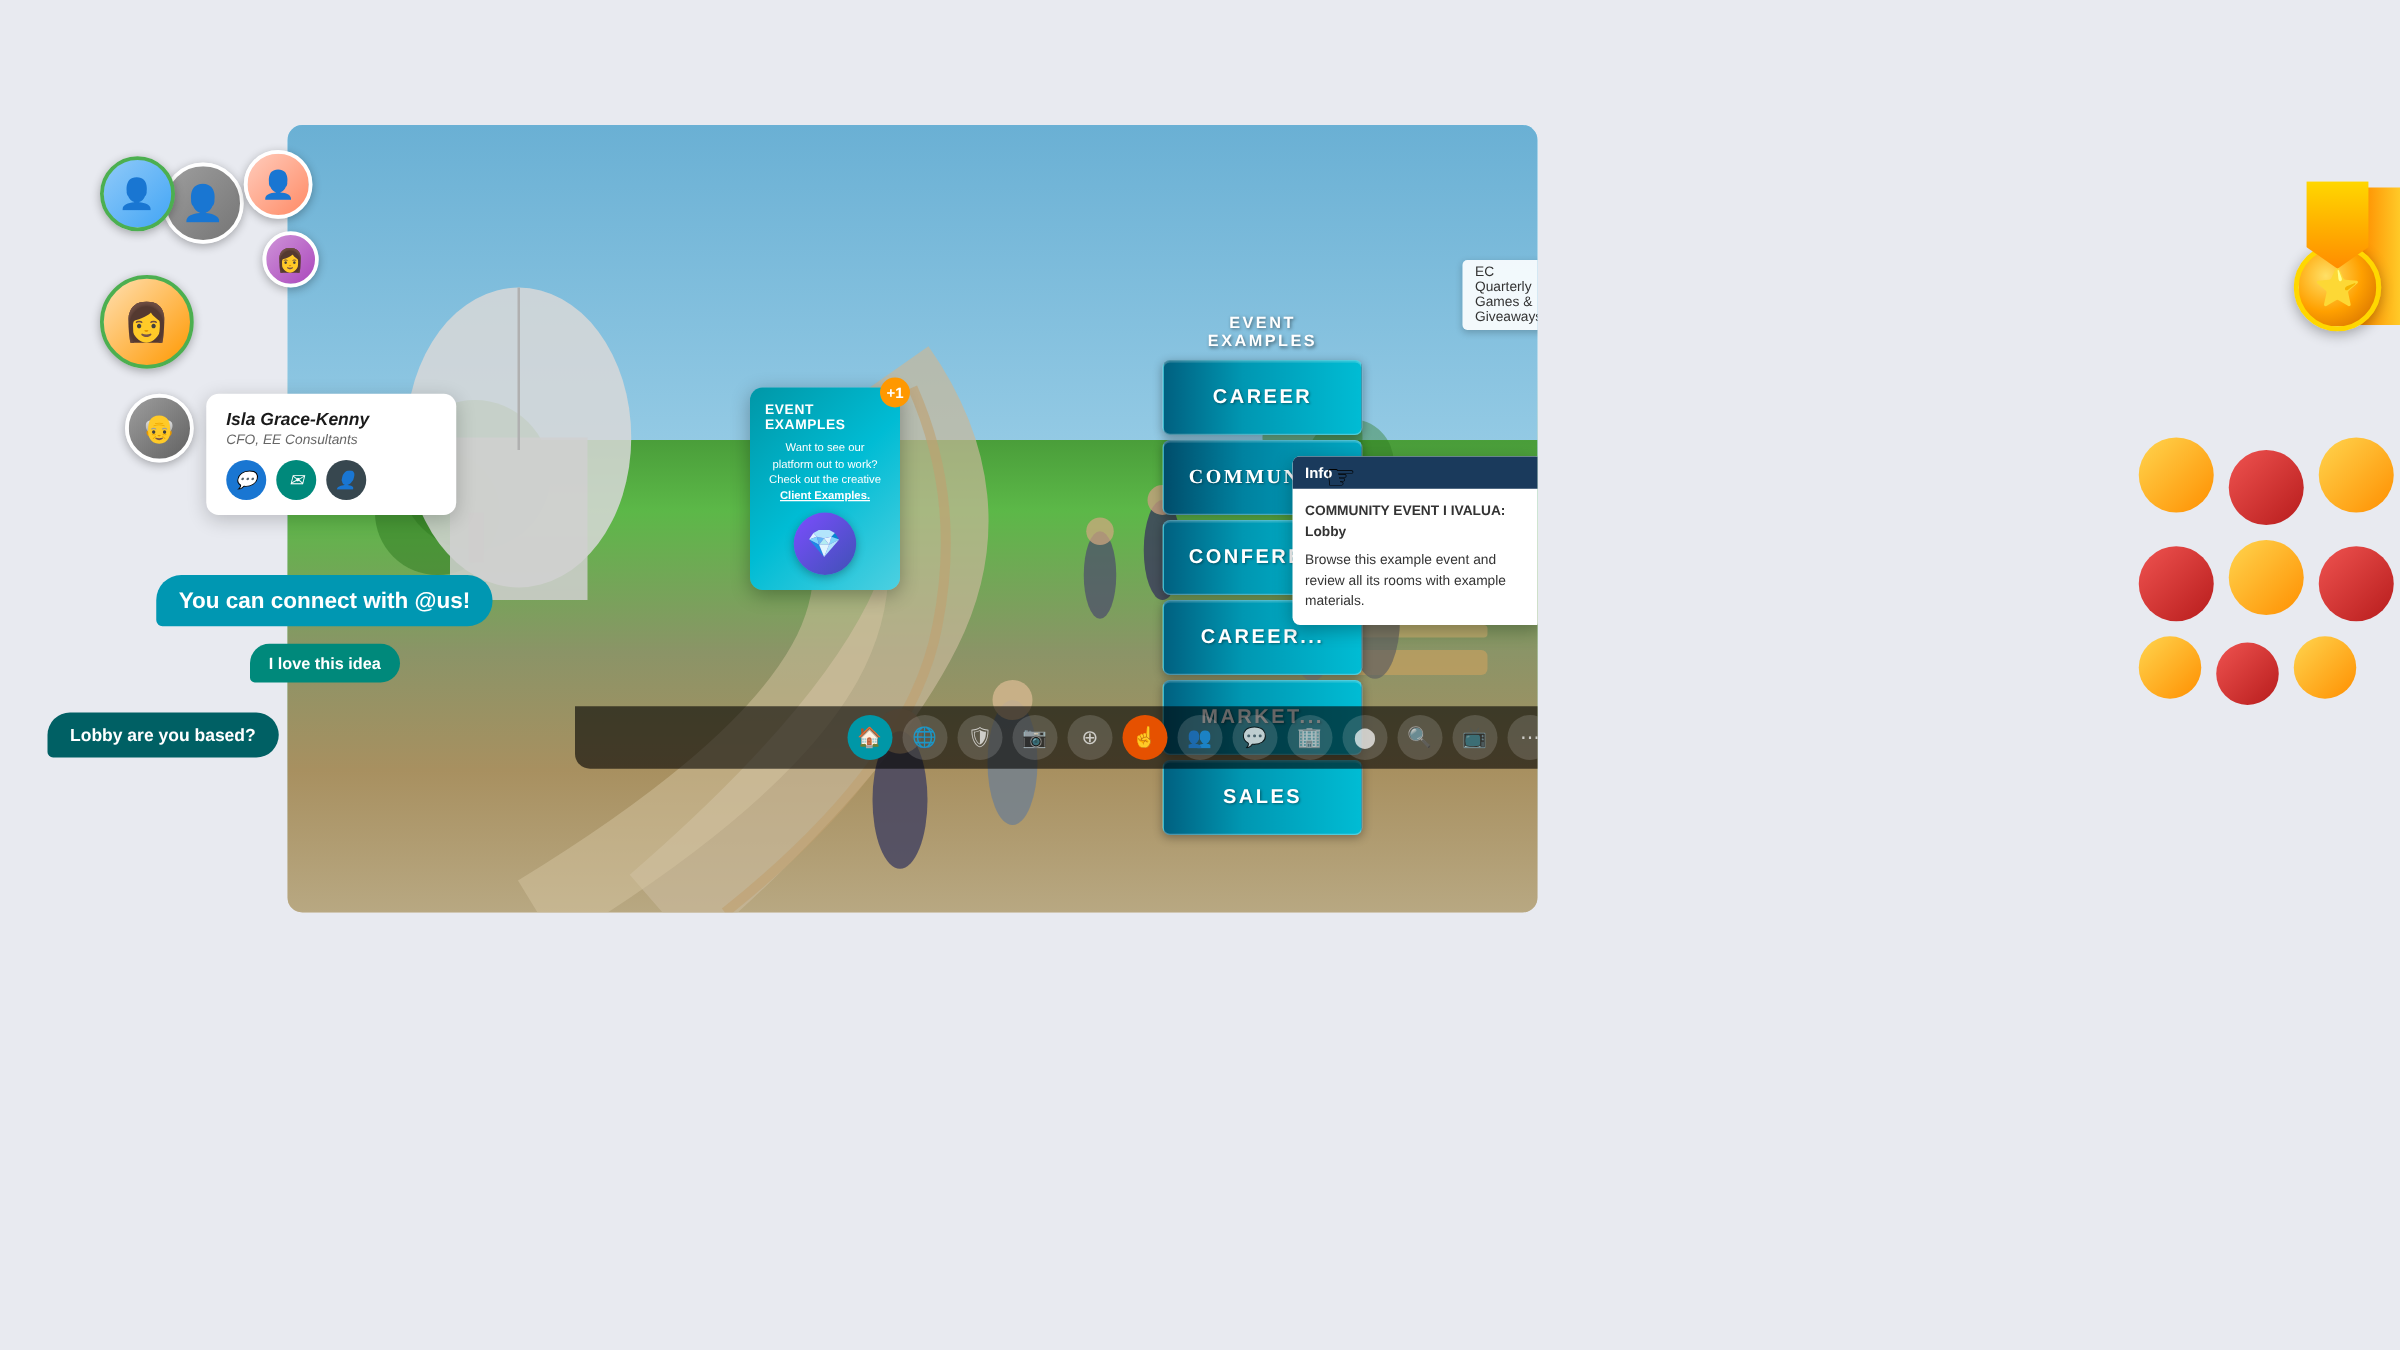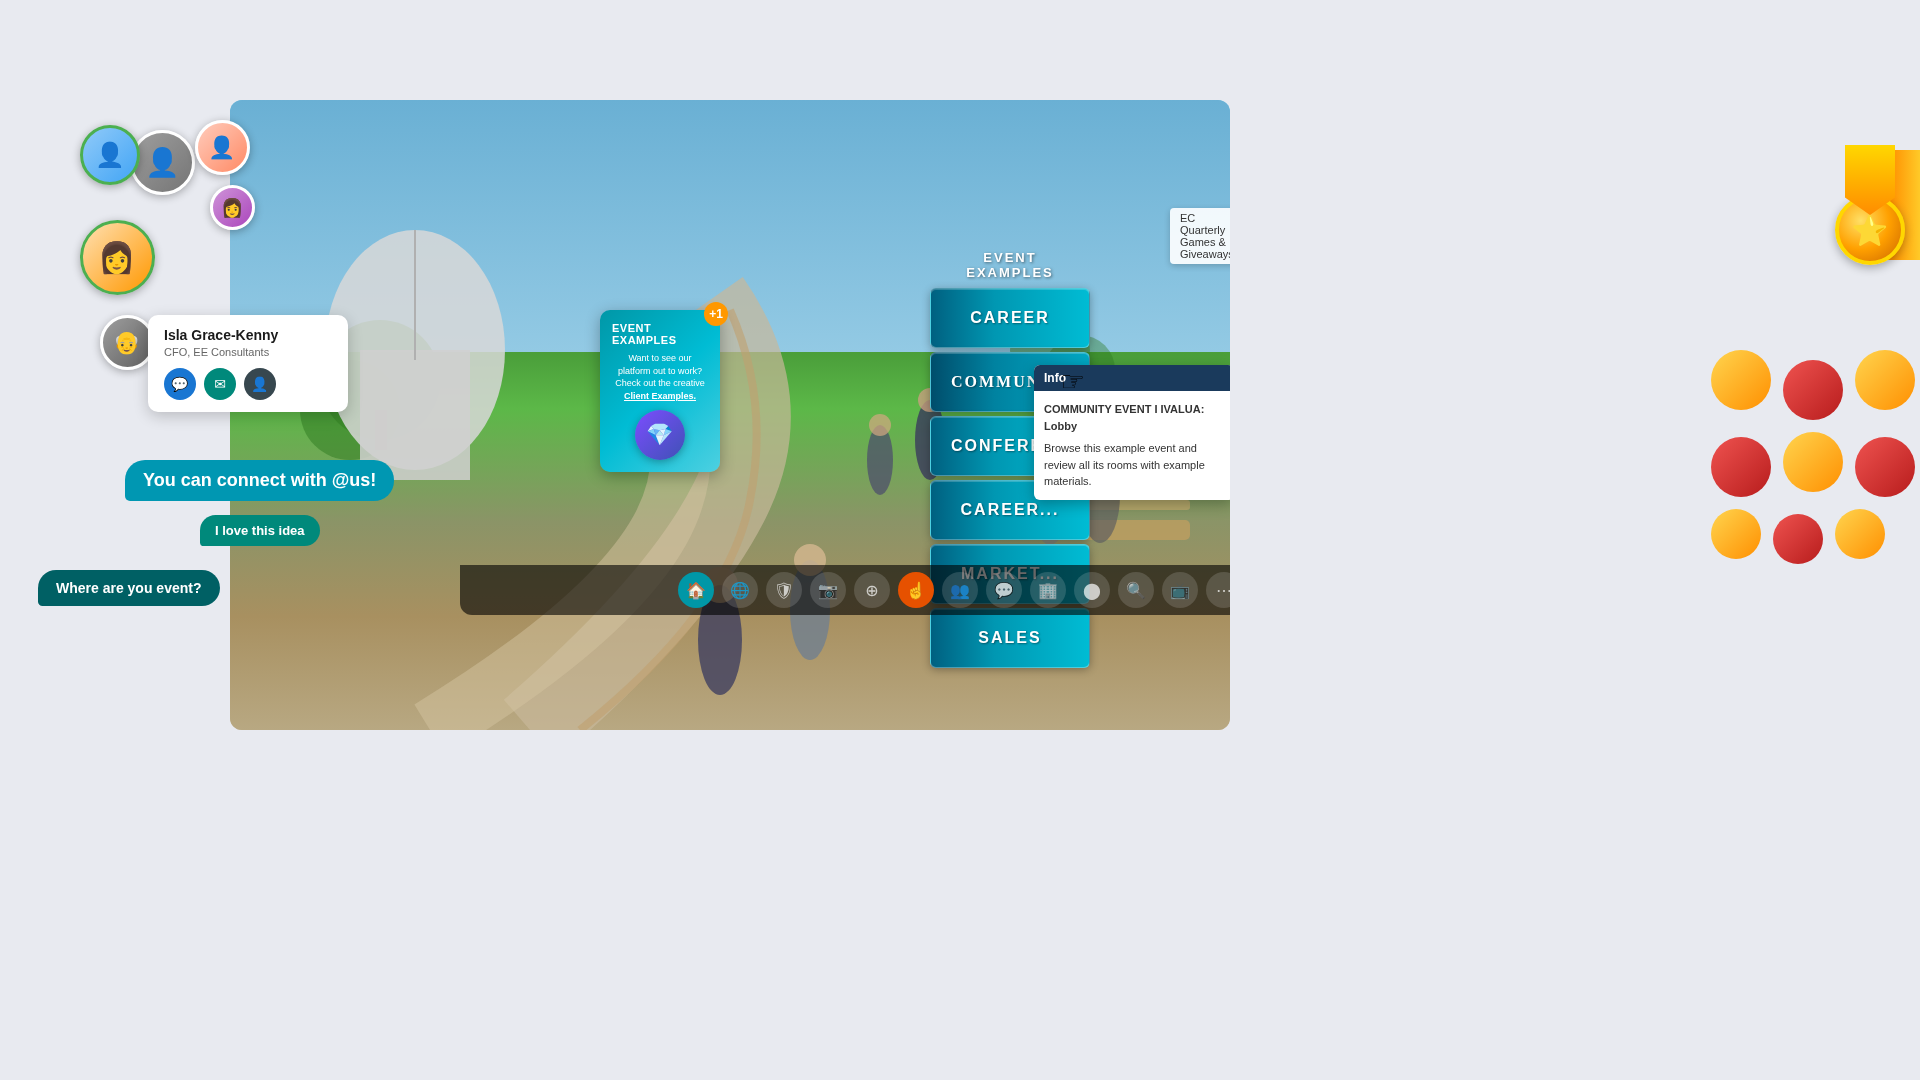--- a/index.html
+++ b/index.html
@@ -404,21 +404,21 @@
       <div class="nav-icon inactive">👥</div>
       <div class="nav-icon inactive">💬</div>
       <div class="nav-icon inactive">🏢</div>
       <div class="nav-icon inactive">⬤</div>
       <div class="nav-icon inactive">🔍</div>
       <div class="nav-icon inactive">📺</div>
       <div class="nav-icon inactive">⋯</div>
     </div>
   </div>
 
-  <div class="user-profile-card" style="position:absolute; top:315px; left:148px;">
+  <div class="user-profile-card" style="position:absolute; top:315px; left:165px;font-style:italic;">
     <div class="user-name">Isla Grace-Kenny</div>
     <div class="user-title">CFO, EE Consultants</div>
     <div class="user-actions">
       <div class="user-action-btn btn-blue">💬</div>
       <div class="user-action-btn btn-teal">✉</div>
       <div class="user-action-btn btn-dark">👤</div>
     </div>
   </div>
 
   <div style="position:absolute; top:120px; left:80px; width:200px; height:250px;">
@@ -440,21 +440,21 @@
 
   <div class="chat-bubble bubble-blue" style="top:460px; left:125px; font-size:18px; border-radius:20px 20px 20px 5px;">
     <span>You can connect with @us!</span>
   </div>
 
   <div class="chat-bubble bubble-teal" style="top:515px; left:200px; font-size:13px; border-radius:20px 20px 20px 5px; padding:8px 15px;">
     <span>I love this idea</span>
   </div>
 
   <div class="chat-bubble bubble-dark-teal" style="top:570px; left:38px; font-size:14px; border-radius:20px 20px 20px 5px;">
-    <span>Where are you event?</span>
+    <span>Lobby are you based?</span>
   </div>
 
   <div style="position:absolute; top:145px; right:15px; z-index:5; text-align:center;">
     <div style="width:50px; height:70px; background:linear-gradient(180deg,#ffd700,#ff8c00); clip-path:polygon(0 0, 100% 0, 100% 75%, 50% 100%, 0 75%); margin:0 auto 0;"></div>
     <div style="width:70px; height:70px; border-radius:50%; background:radial-gradient(circle at 35% 35%, #ffe066, #ffa000, #cc6600); border:4px solid #ffd700; margin:-20px auto 0; display:flex; align-items:center; justify-content:center; box-shadow:0 3px 10px rgba(0,0,0,0.3); font-size:30px;">⭐</div>
   </div>
 
   <div style="position:absolute; right:5px; top:350px; z-index:5;">
 
     <div class="circle-row">

